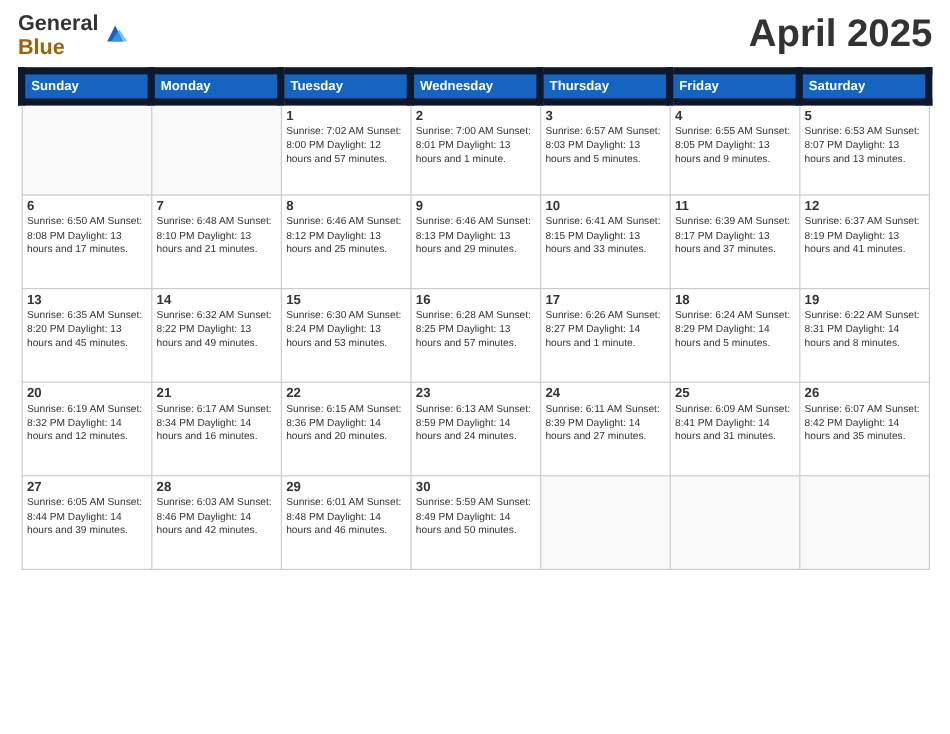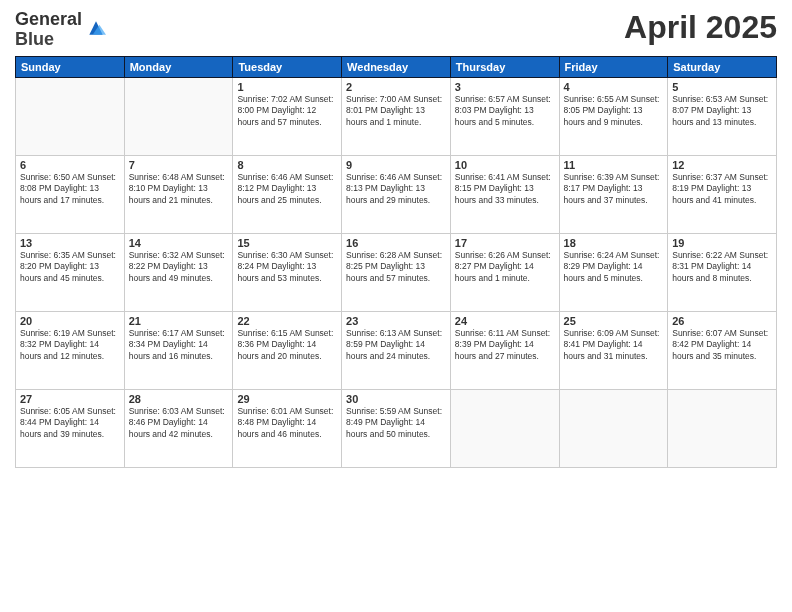--- a/index.html
+++ b/index.html
@@ -32,21 +32,21 @@
       line-height: 1.1;
     }
     .logo-general {
       font-size: 18px;
       font-weight: bold;
       color: #333;
     }
     .logo-blue {
       font-size: 18px;
       font-weight: bold;
-      color: #404040;
+      color: #a16207;
     }
     .logo-icon {
       width: 20px;
       height: 20px;
       margin-left: 4px;
       margin-top: -4px;
     }
     .title-block {
       text-align: right;
       margin-left: 20px;
@@ -65,21 +65,21 @@
       width: 100%;
       border-collapse: collapse;
     }
     .calendar th {
       background: #1565c0;
       color: #fff;
       font-size: 11px;
       font-weight: bold;
       padding: 4px 5px;
       text-align: left;
-      border: 1px solid #0f172a;
+      border: 6px solid #0f172a;
     }
     .calendar td {
       border: 1px solid #ccc;
       vertical-align: top;
       padding: 3px 4px;
       font-size: 9px;
       color: #333;
       width: 108px;
       height: 78px;
     }

